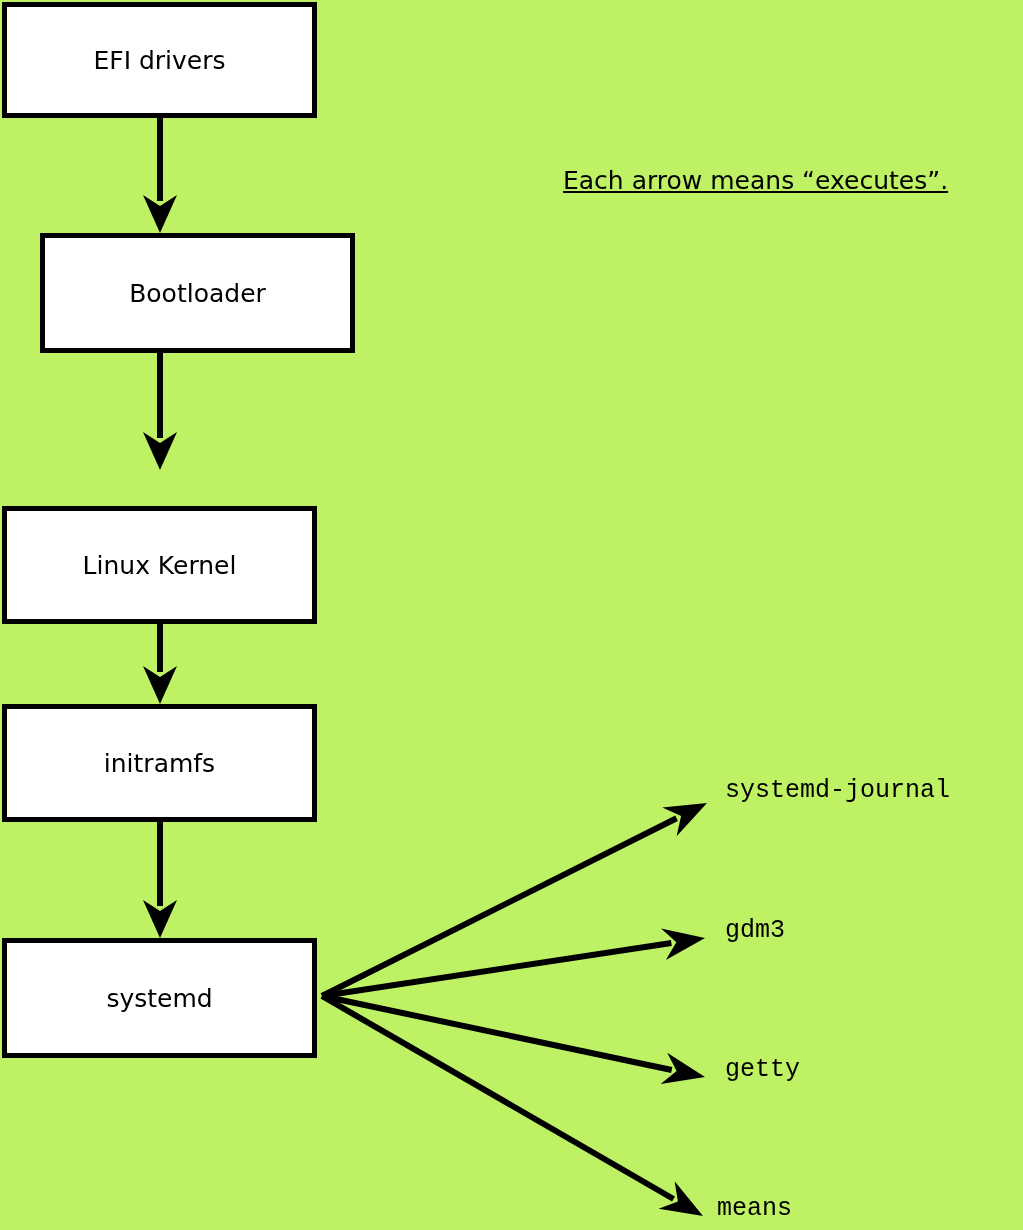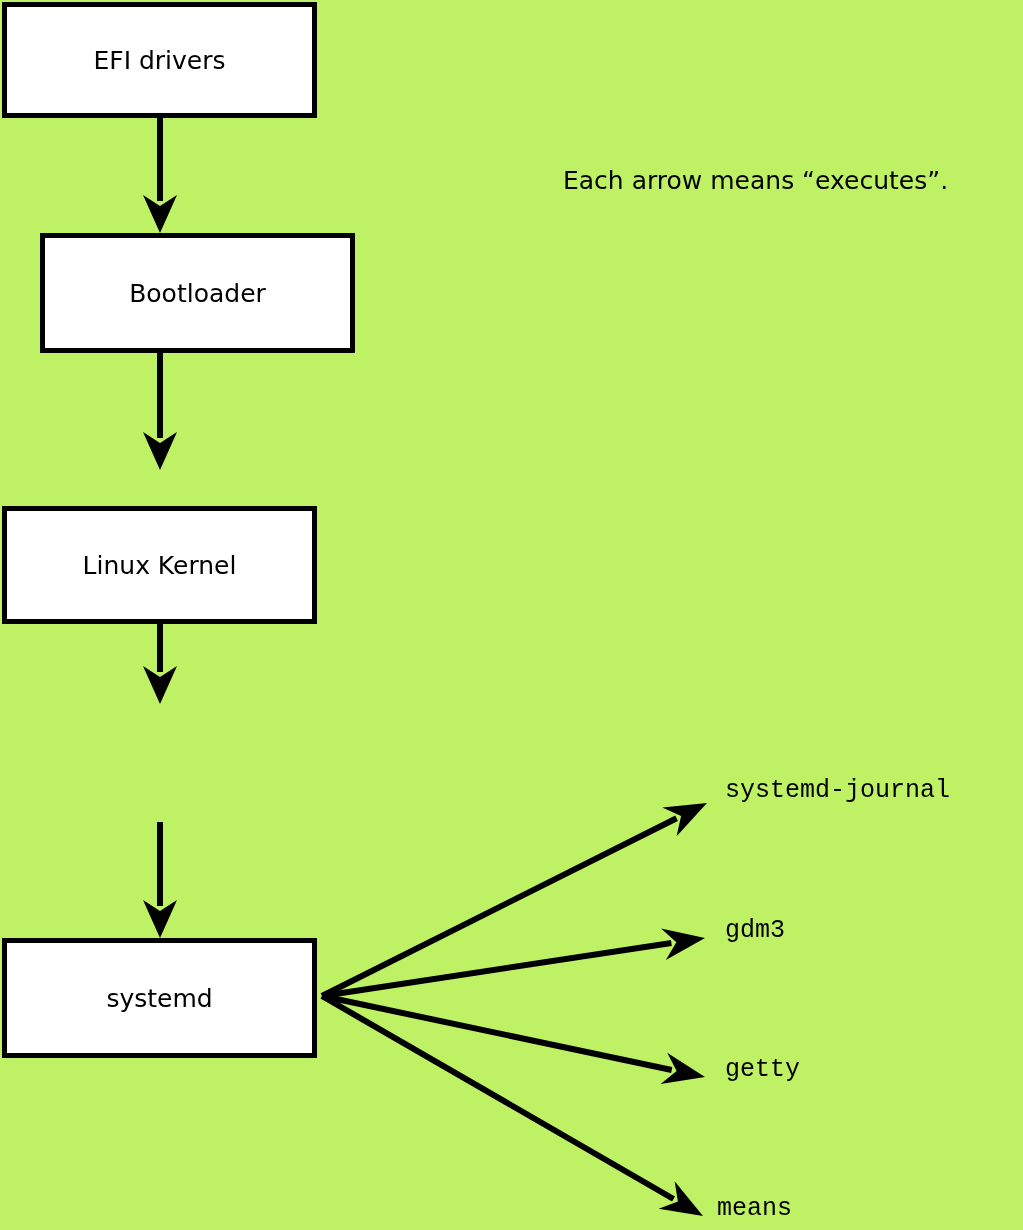--- a/index.html
+++ b/index.html
@@ -90,25 +90,28 @@
   </div>
 
   <div class="node" style="left: 2px; top: 233px; width: 315px; height: 120px; margin-left: 38px;">
     <span class="node-label">Bootloader</span>
   </div>
 
   <div class="node" style="left: 2px; top: 470px; width: 315px; height: 118px; margin-top: 36px;">
     <span class="node-label">Linux Kernel</span>
   </div>
 
+  <div class="node" style="left: 2px; top: 704px; width: 315px; height: 118px;">
+    <span class="node-label">initramfs</span>
+  </div>
 
   <div class="node" style="left: 2px; top: 938px; width: 315px; height: 120px; text-align: right;">
     <span class="node-label">systemd</span>
   </div>
 
-  <div class="caption" style="left: 563px; top: 168px;">Each arrow means “executes”.</div>
+  <div class="caption" style="left: 563px; top: 168px; text-decoration: underline;">Each arrow means “executes”.</div>
 
   <div class="leaf-label" style="left: 725px; top: 778px;">systemd-journal</div>
   <div class="leaf-label" style="left: 725px; top: 918px;">gdm3</div>
   <div class="leaf-label" style="left: 725px; top: 1057px;">getty</div>
   <div class="leaf-label" style="left: 717px; top: 1196px;">means</div>
 
 </div>
 
 </body></html>

